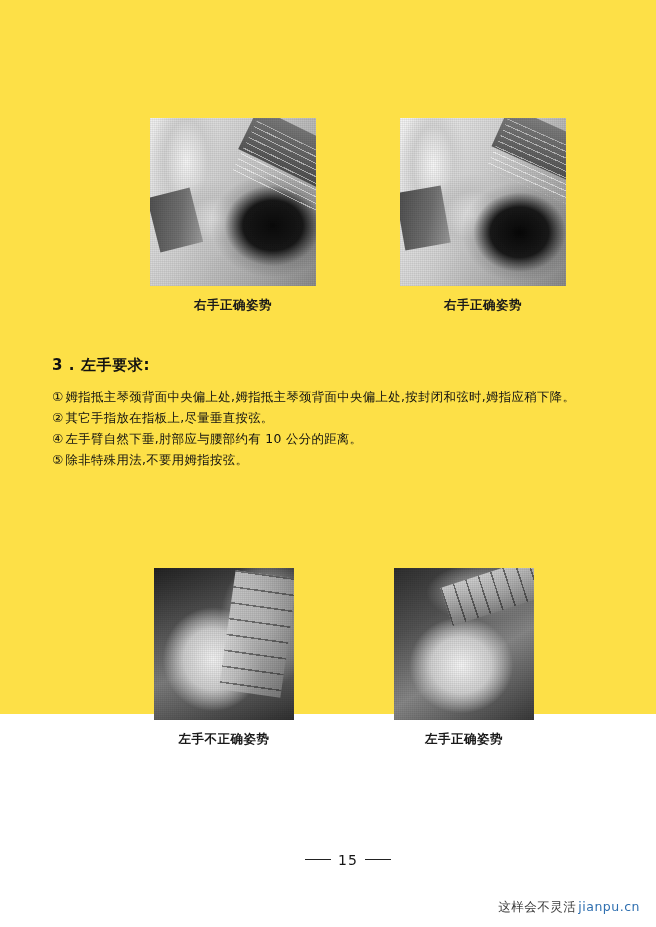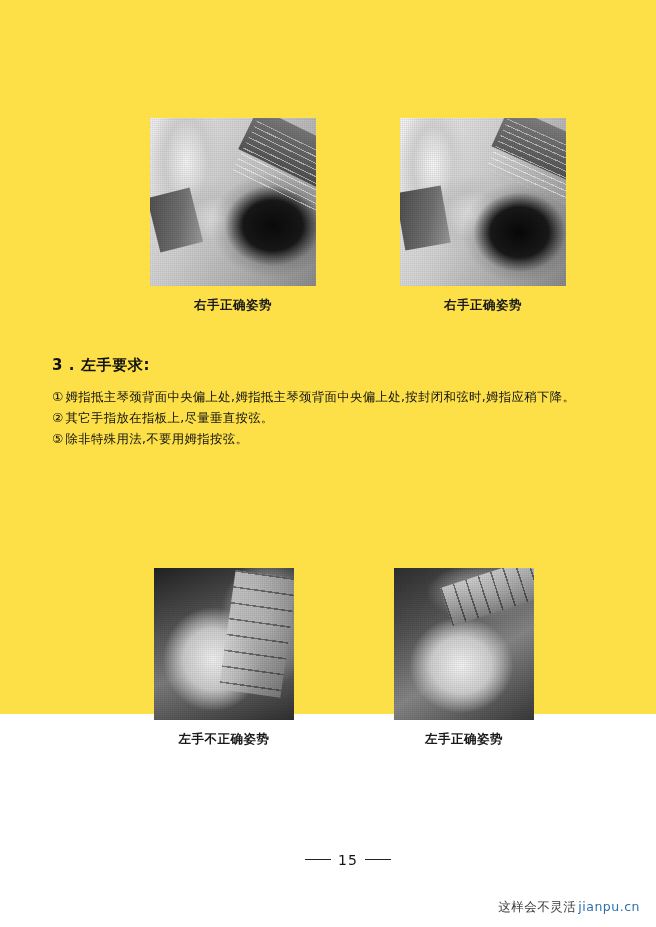--- a/index.html
+++ b/index.html
@@ -276,20 +276,23 @@
   <div class="body-text">
     <div class="section-head">3 . 左手要求:</div>
     <ul class="list">
       <li>
         <span class="marker">①</span><span>姆指抵主琴颈背面中央偏上处,姆指抵主琴颈背面中央偏上处,按封闭和弦时,姆指应稍下降。</span>
       </li>
       <li>
         <span class="marker">②</span><span>其它手指放在指板上,尽量垂直按弦。</span>
       </li>
       <li>
+        <span class="marker">④</span><span>左手臂自然下垂,肘部应与腰部约有 10 公分的距离。</span>
+      </li>
+      <li>
         <span class="marker">⑤</span><span>除非特殊用法,不要用姆指按弦。</span>
       </li>
     </ul>
   </div>
 
   <div class="photo-row" style="left:154px; top:568px; gap:100px;">
 
     <div class="photo-cell">
       <div class="photo ph4">
         <div class="fretboard"></div>

